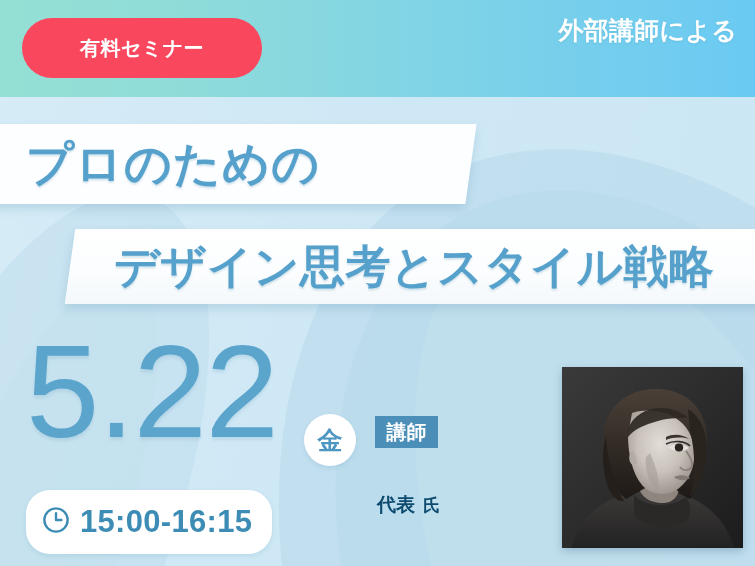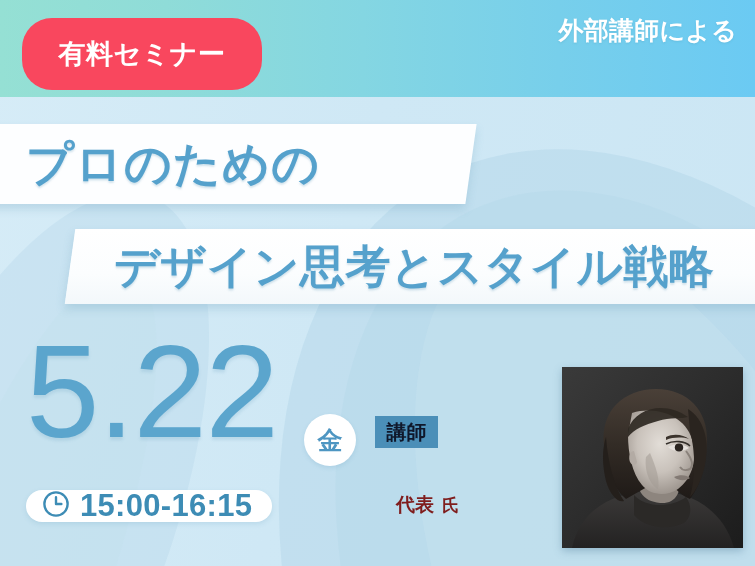--- a/index.html
+++ b/index.html
@@ -68,28 +68,28 @@
   
   .topband {
     position: absolute;
     left: 0; top: 0;
     width: 755px; height: 97px;
     background: linear-gradient(90deg, #95e0d4 0%, #8fdcd8 22%, #84d6e2 48%, #77cfeb 74%, #6bcaf3 100%);
   }
   .badge-paid {
     position: absolute;
     left: 22px; top: 18px;
-    width: 240px; height: 72px;
+    width: 240px; height: 60px;
     background: #f9475e;
     border-radius: 30px;
     display: flex;
     align-items: center;
     justify-content: center;
     color: #ffffff;
-    font-size: 27px;
+    font-size: 20px;
     font-weight: bold;
     letter-spacing: 0.02em;
   }
   .top-right-text {
     position: absolute;
     right: 18px; top: 14px;
     text-align: center;
     color: #ffffff;
     font-size: 25px;
     font-weight: bold;
@@ -151,21 +151,21 @@
     align-items: center;
     justify-content: center;
     color: #4e96c2;
     font-size: 25px;
     font-weight: bold;
     box-shadow: 0 2px 4px rgba(90,150,185,0.18);
   }
   .time-pill {
     position: absolute;
     left: 26px; top: 490px;
-    height: 32px;
+    height: 64px;
     padding: 0 20px 0 15px;
     border-radius: 24px;
     background: #ffffff;
     display: flex;
     align-items: center;
     gap: 9px;
     box-shadow: 0 2px 5px rgba(90,150,185,0.18);
   }
   .time-pill .clock-icon { display: block; }
   .time-text {
@@ -177,41 +177,40 @@
 
   
   .lecturer-badge {
     position: absolute;
     left: 375px; top: 416px;
     width: 63px; height: 32px;
     background: #4b8fb8;
     display: flex;
     align-items: center;
     justify-content: center;
-    color: #0f172a;
+    color: #ffffff;
     font-size: 20px;
     font-weight: bold;
   }
   .speaker-org {
     position: absolute;
     left: 375px; top: 458px;
     color: #1d2b33;
     font-size: 26px;
     font-weight: bold;
     white-space: nowrap;
   }
   .speaker-name-row {
     position: absolute;
     left: 377px; top: 492px;
     display: flex;
     align-items: baseline;
     gap: 8px;
-    color: #7f1d1d;
+    color: #0c4a6e;
     white-space: nowrap;
-    margin-left: 19px;
   }
   .speaker-role { font-size: 19px; font-weight: bold; }
   .speaker-name { font-size: 27px; font-weight: bold; }
   .speaker-suffix { font-size: 17px; font-weight: bold; }
 
   
   .portrait {
     position: absolute;
     left: 562px; top: 367px;
     width: 181px; height: 181px;

